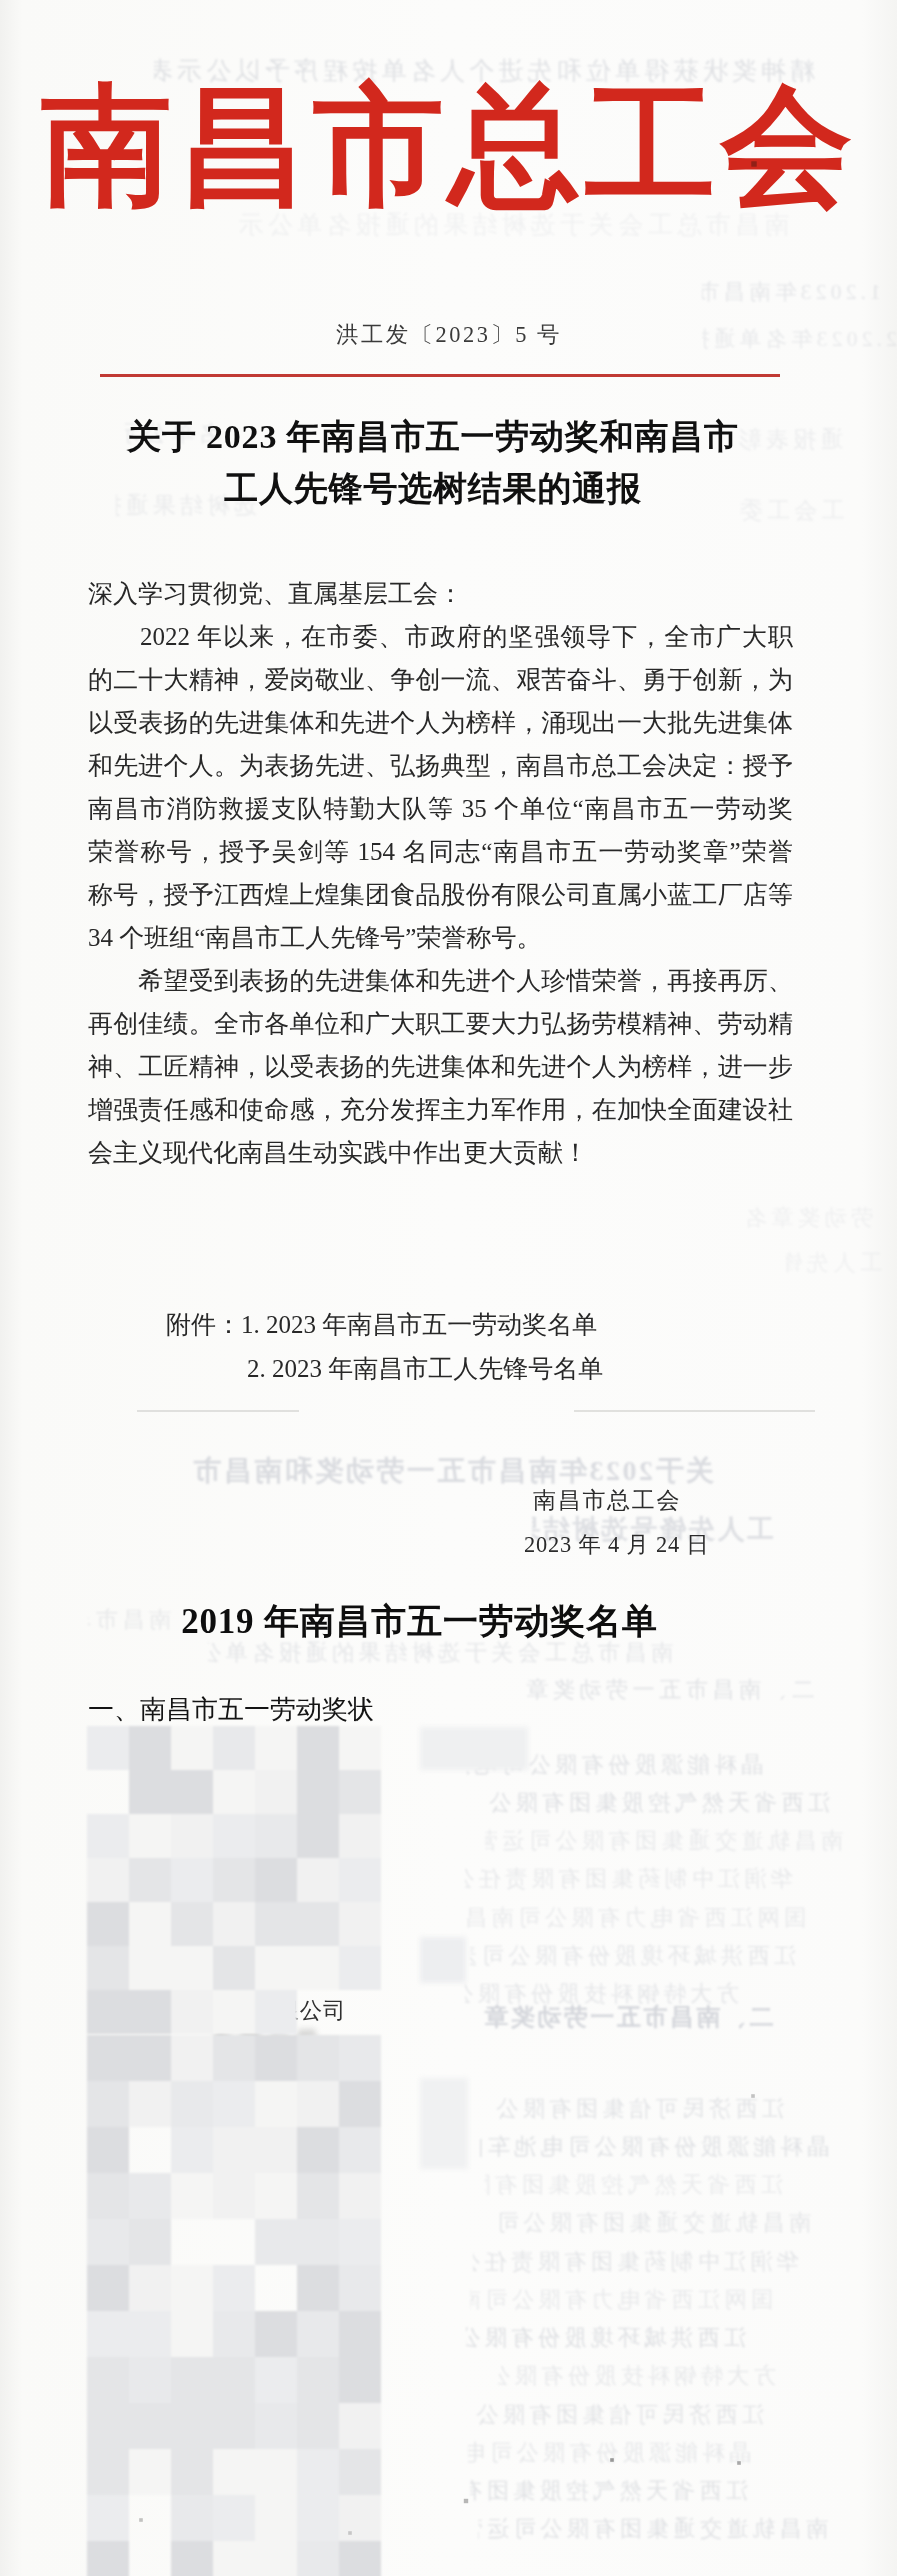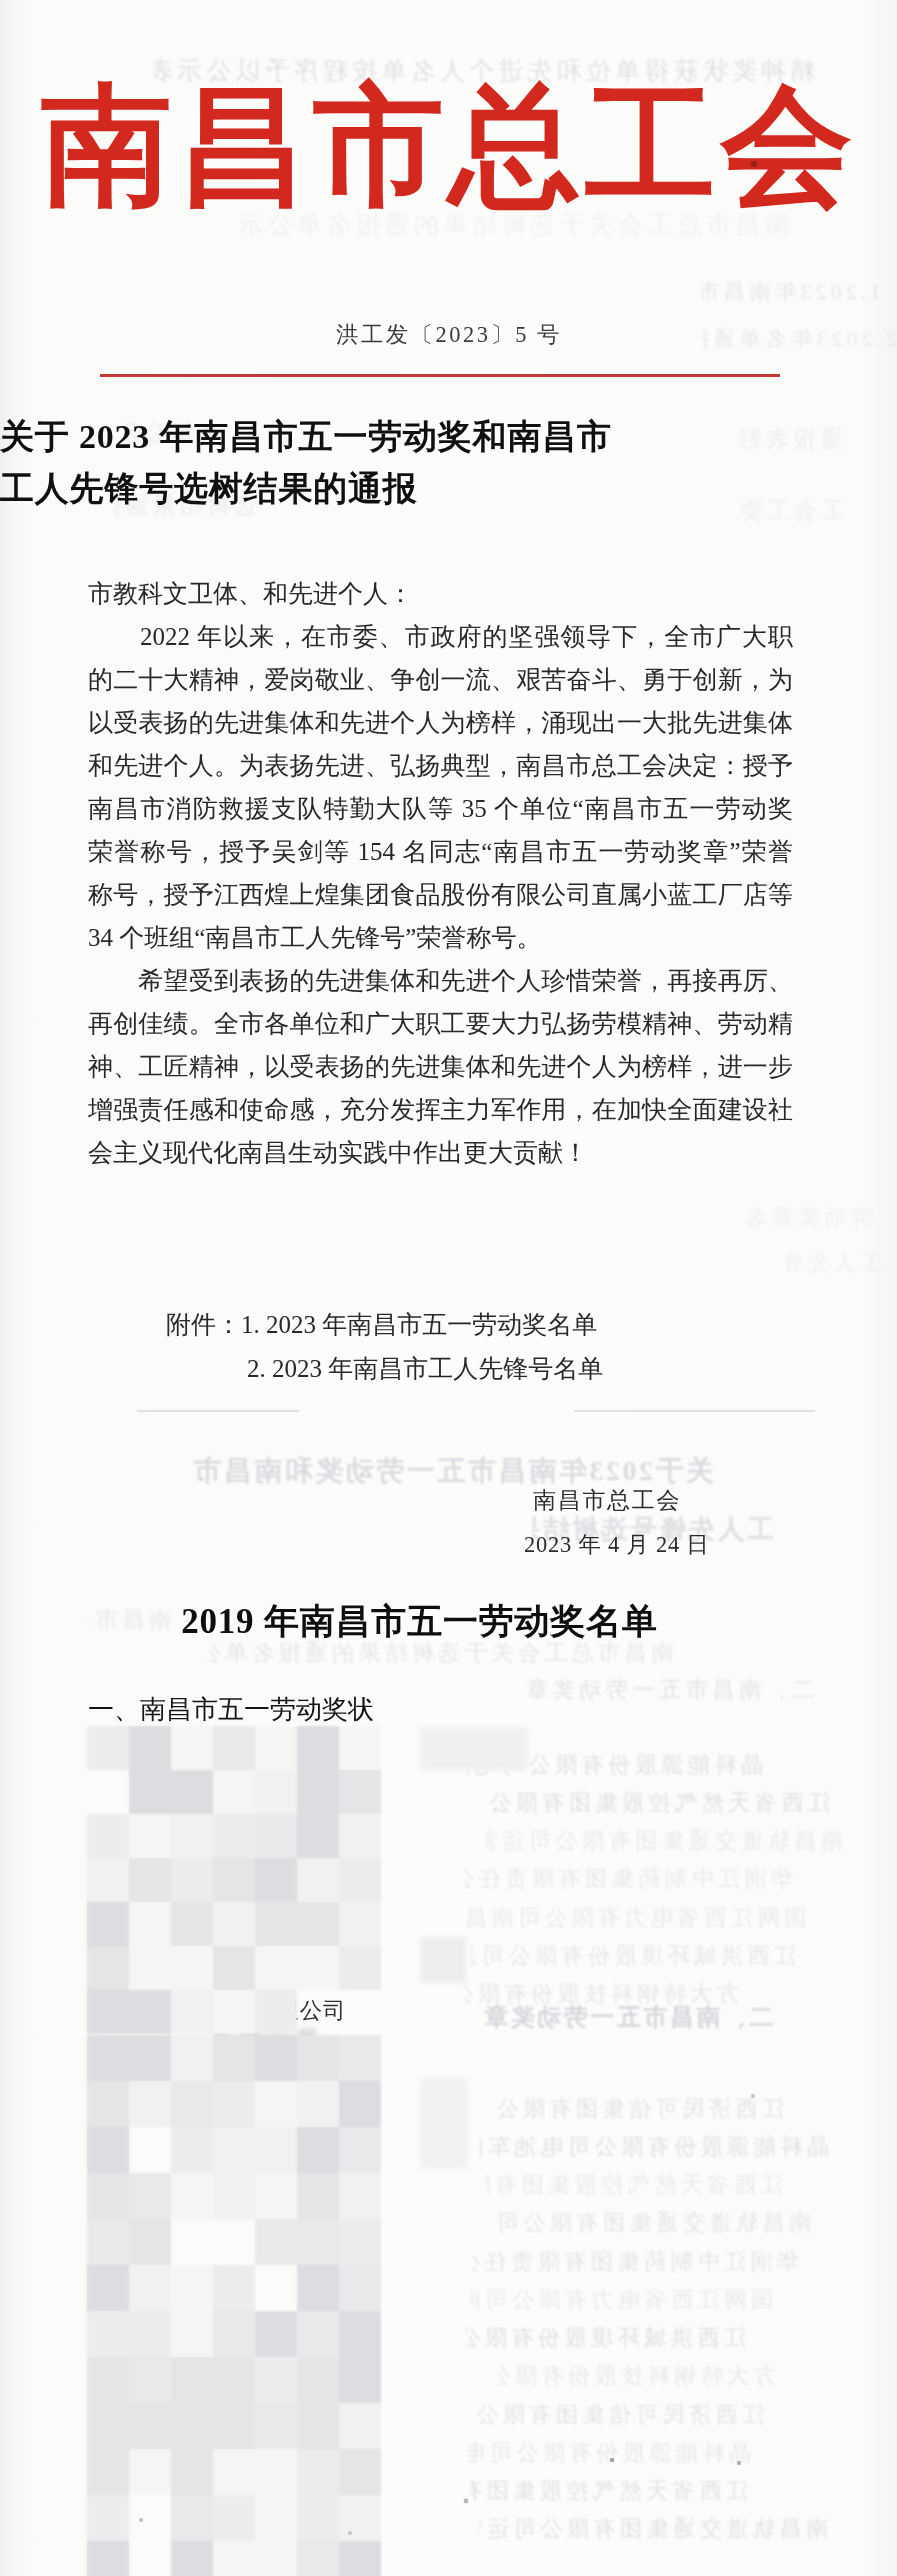--- a/index.html
+++ b/index.html
@@ -20,21 +20,21 @@
   .masthead{
     position:absolute;top:78px;left:0;width:898px;text-align:center;
     font-size:131px;line-height:1.05;font-weight:bold;letter-spacing:5px;z-index:1;
   }
   .doc-number{
     position:absolute;top:319px;left:0;width:898px;text-align:center;
     font-size:22.4px;color:#3a3a3a;letter-spacing:2.5px;z-index:1;
   }
   .red-divider{position:absolute;top:374px;left:100px;width:680px;height:2.5px;z-index:1;}
   .doc-title{
-    position:absolute;top:411px;left:0;width:830px;
+    position:absolute;top:411px;left:18px;width:830px;text-align:center;
     font-weight:bold;font-size:34px;line-height:52px;color:#101010;letter-spacing:0.8px;z-index:1;
   }
   .body-lines{position:absolute;top:572px;left:88px;width:705px;z-index:1;}
   .body-line{height:43px;line-height:43px;font-size:25px;color:#282828;white-space:nowrap;}
   .body-line.j{
     white-space:normal;text-align:justify;text-align-last:justify;
     text-justify:inter-character;overflow:hidden;
   }
   .attach-1{position:absolute;top:1308px;left:166px;font-size:25px;line-height:33px;color:#282828;z-index:1;}
   .attach-2{position:absolute;top:1352px;left:247px;font-size:25px;line-height:33px;color:#282828;z-index:1;}
@@ -123,21 +123,21 @@
   <div class="doc-number">洪工发〔2023〕5 号</div>
 
   <div class="red-divider" style="background: rgb(193, 58, 52);"></div>
 
   <div class="doc-title">
     <div>关于 2023 年南昌市五一劳动奖和南昌市</div>
     <div>工人先锋号选树结果的通报</div>
   </div>
 
   <div class="body-lines" id="body-lines">
-      <div class="body-line">市教科文卫体、和先进个人：</div>
+      <div class="body-line">深入学习贯彻党、直属基层工会：</div>
       <div class="body-line j">　　2022 年以来，在市委、市政府的坚强领导下，全市广大职工</div>
       <div class="body-line j">的二十大精神，爱岗敬业、争创一流、艰苦奋斗、勇于创新，为</div>
       <div class="body-line j">以受表扬的先进集体和先进个人为榜样，涌现出一大批先进集体</div>
       <div class="body-line j">和先进个人。为表扬先进、弘扬典型，南昌市总工会决定：授予</div>
       <div class="body-line j">南昌市消防救援支队特勤大队等 35 个单位“南昌市五一劳动奖状”</div>
       <div class="body-line j">荣誉称号，授予吴剑等 154 名同志“南昌市五一劳动奖章”荣誉</div>
       <div class="body-line j">称号，授予江西煌上煌集团食品股份有限公司直属小蓝工厂店等</div>
       <div class="body-line">34 个班组“南昌市工人先锋号”荣誉称号。</div>
       <div class="body-line j">　　希望受到表扬的先进集体和先进个人珍惜荣誉，再接再厉、</div>
       <div class="body-line j">再创佳绩。全市各单位和广大职工要大力弘扬劳模精神、劳动精</div>

